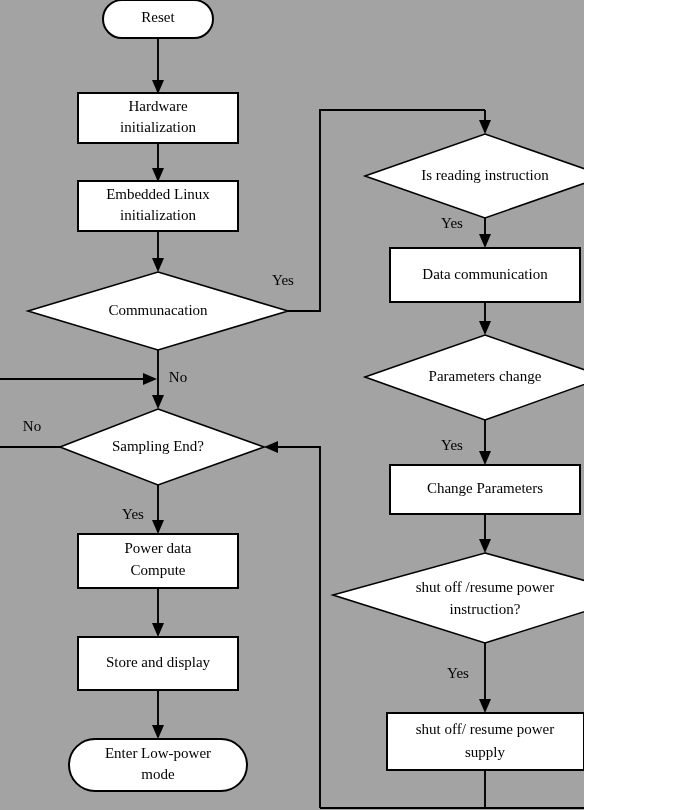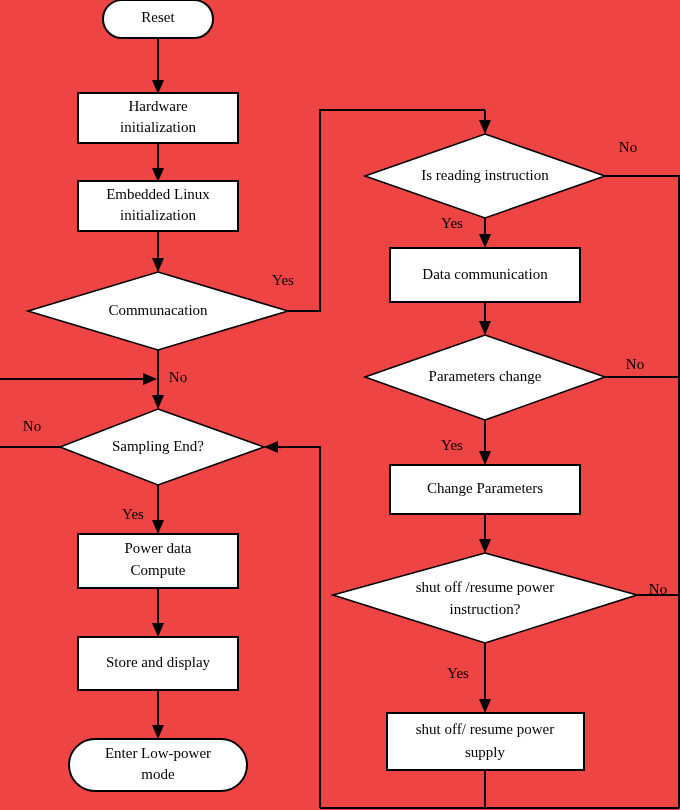--- a/index.html
+++ b/index.html
@@ -2,23 +2,23 @@
 <html><head>
 <meta charset="utf-8">
 <style>
   html, body {
     margin: 0;
     padding: 0;
     background: #ffffff;
   }
   #flowchart-root {
     position: relative;
-    width: 680px;
+    width: 584px;
     height: 810px;
-    background: #ef4444;
+    background: #a3a3a3;
     font-family: "Liberation Serif", "DejaVu Serif", serif;
     overflow: hidden;
   }
   svg.chart-canvas {
     position: absolute;
     left: 0;
     top: 0;
     width: 680px;
     height: 810px;
   }

